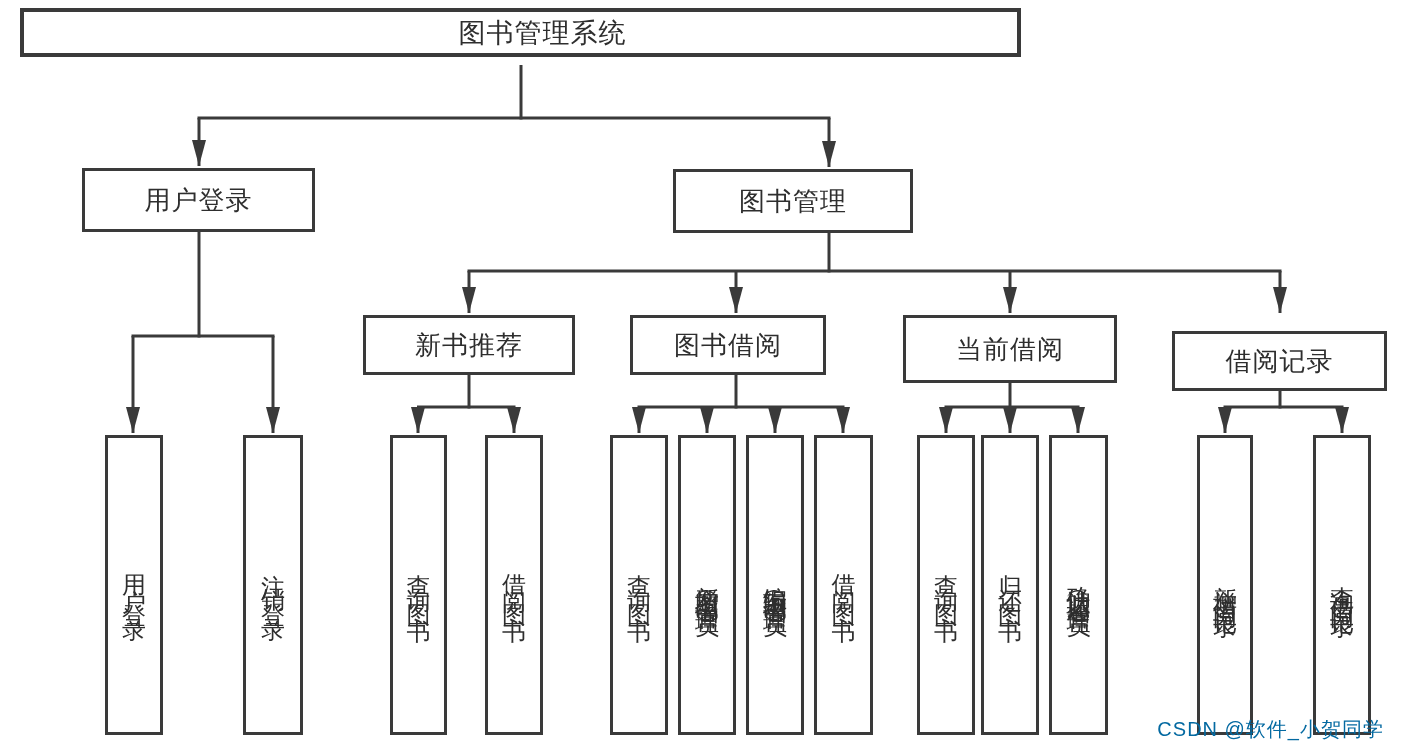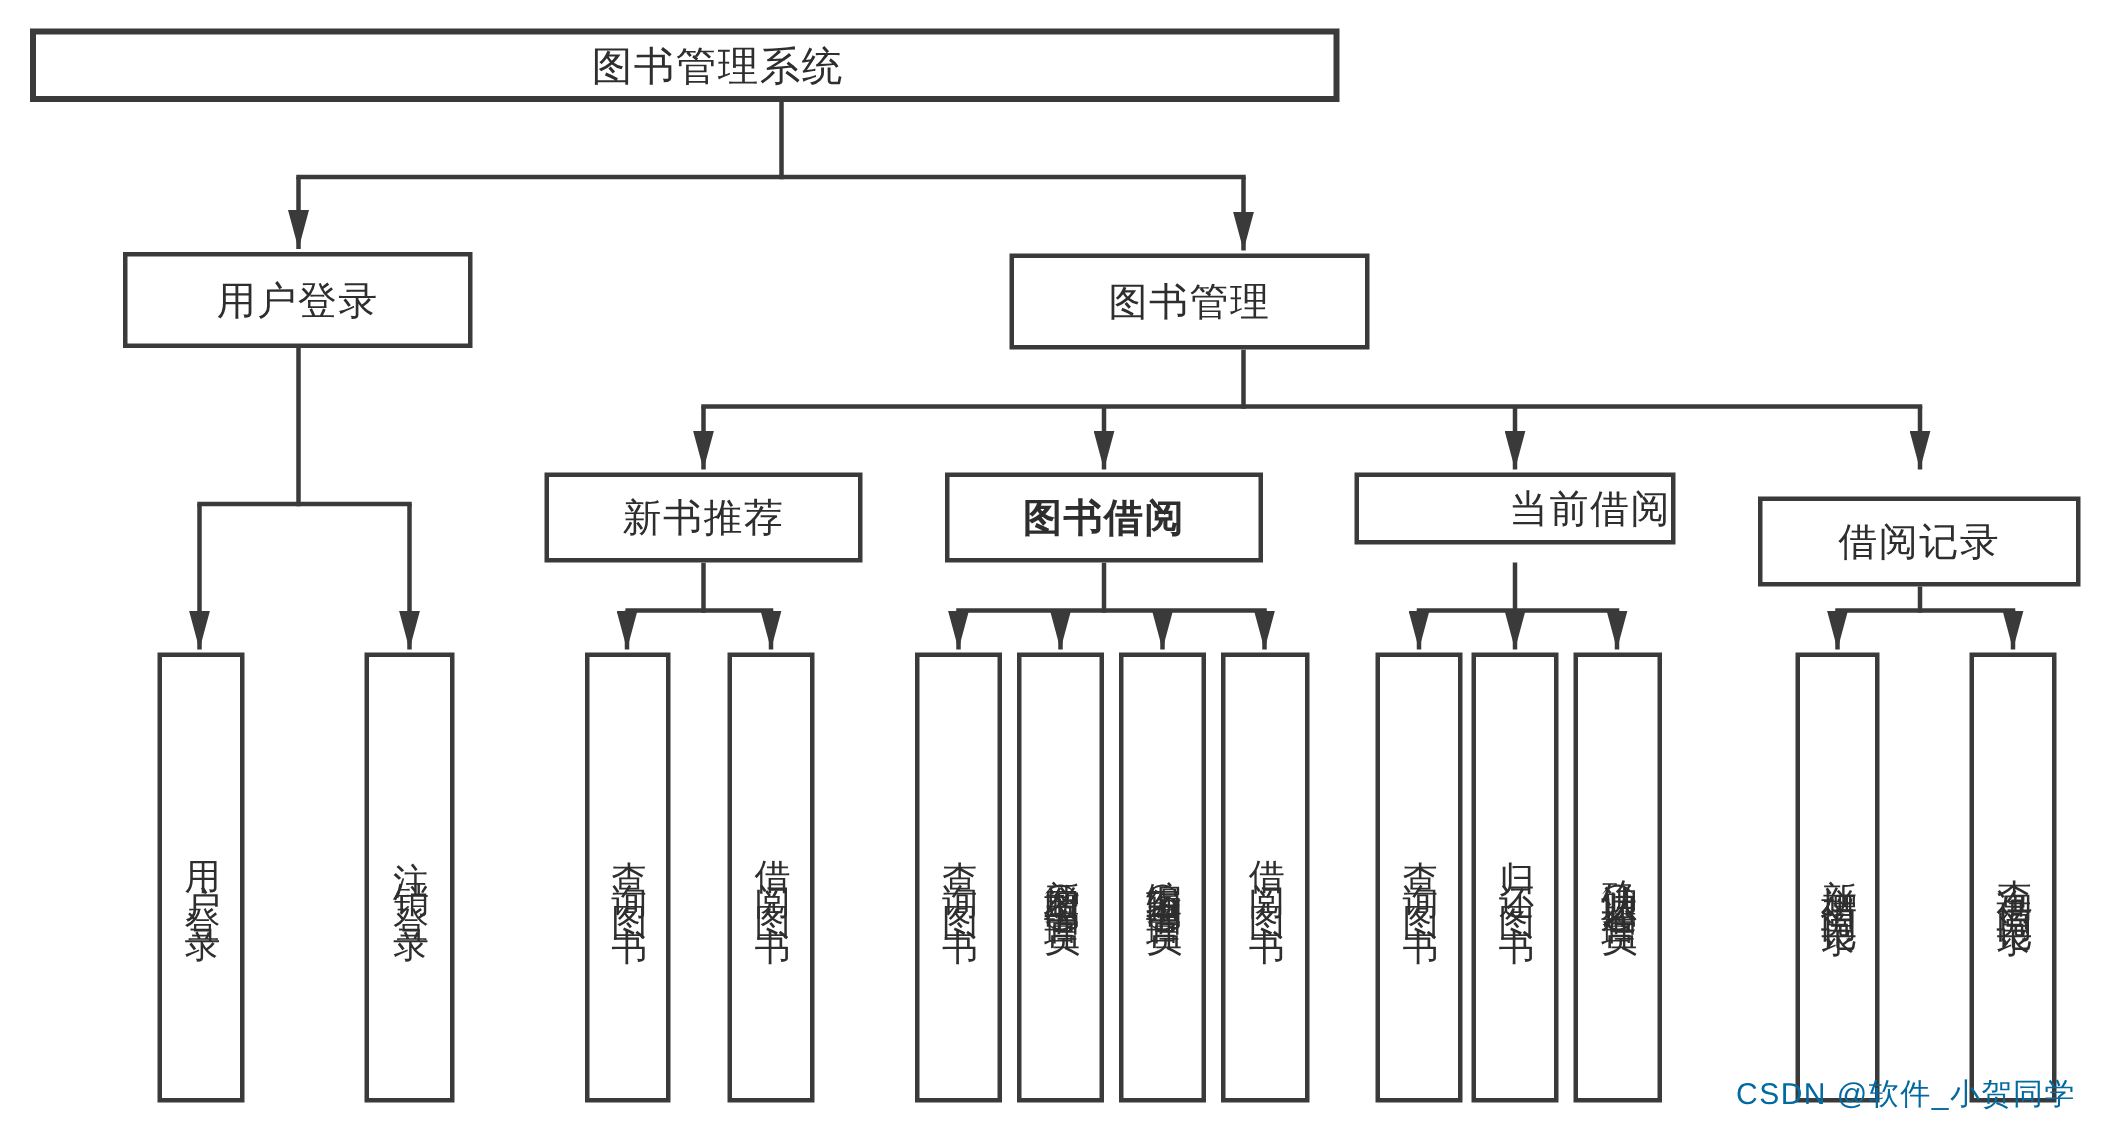--- a/index.html
+++ b/index.html
@@ -114,38 +114,38 @@
 
       <g>
         <line x1="1280" y1="375" x2="1280" y2="408.5"></line>
         <line x1="1223.5" y1="407" x2="1343.5" y2="407"></line>
         <line x1="1225" y1="407" x2="1225" y2="433" marker-end="url(#arr)"></line>
         <line x1="1342" y1="407" x2="1342" y2="433" marker-end="url(#arr)"></line>
       </g>
     </g>
   </svg>
 
-  <div class="node root" style="left:20px;top:19px;width:873px;height:49px;padding-left:44px;">
+  <div class="node root" style="left:20px;top:8px;width:1001px;height:49px;padding-left:44px;">
     <span>图书管理系统</span>
   </div>
 
   <div class="node branch" style="left:82px;top:168px;width:233px;height:64px;">
     <span>用户登录</span>
   </div>
   <div class="node branch" style="left:673px;top:169px;width:240px;height:64px;">
     <span>图书管理</span>
   </div>
 
   <div class="node branch" style="left:363px;top:315px;width:212px;height:60px;font-family:Liberation Mono, monospace;">
     <span>新书推荐</span>
   </div>
-  <div class="node branch" style="left:630px;top:315px;width:212px;height:60px;font-weight:bold;">
+  <div class="node branch" style="left:630px;top:315px;width:196px;height:60px;">
     <span>图书借阅</span>
   </div>
-  <div class="node branch" style="left:903px;top:315px;width:214px;height:48px;justify-content:flex-end;">
+  <div class="node branch" style="left:903px;top:315px;width:214px;height:68px;">
     <span>当前借阅</span>
   </div>
   <div class="node branch" style="left:1172px;top:315px;width:215px;height:60px;margin-top:16px;">
     <span>借阅记录</span>
   </div>
 
   <div class="node leaf ls-lg" style="left:105px;top:435px;width:58px;height:300px;">
     <span class="vlabel">用户登录</span>
   </div>
   <div class="node leaf ls-lg" style="left:243px;top:435px;width:60px;height:300px;">

